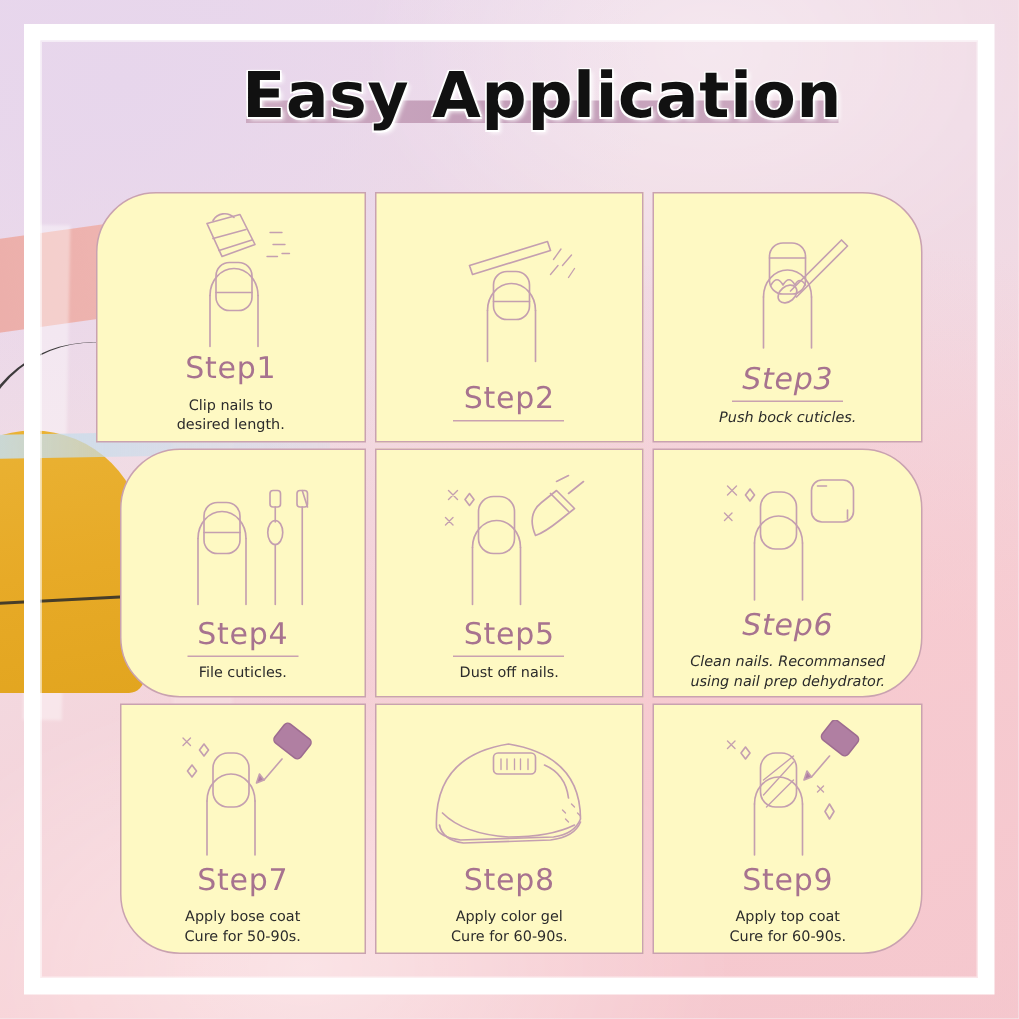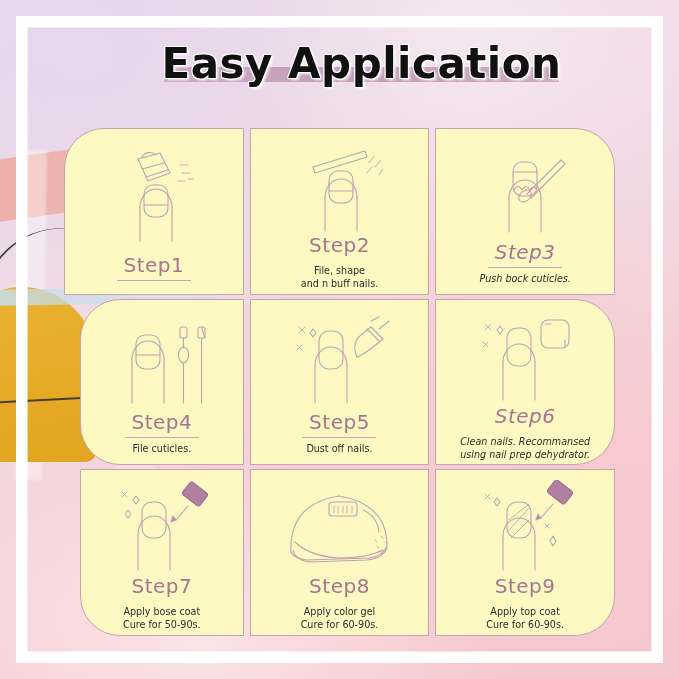--- a/index.html
+++ b/index.html
@@ -120,39 +120,39 @@
           <path class="ln" d="M46 56 h24"></path>
           <path class="ln" d="M40 10 l22 -6 l10 20 l-22 8 z"></path>
           <path class="ln" d="M44 20 l22 -6 M48 28 l22 -7"></path>
           <path class="ln" d="M44 8 a9 9 0 0 1 14 -2"></path>
           <path class="ln-d" d="M82 16 h8 M84 24 h8 M80 32 h7 M90 30 h5"></path>
         </svg>
           </span>
       </div>
       <div class="step-label">Step1</div>
       <div class="step-rule"></div>
+      <div class="desc">Clip nails to
+desired length.</div>
     </div>
 
     <div class="card">
       <div class="art">
         <span>
         <svg width="112" height="96" viewBox="0 0 112 96">
           <path class="ln" d="M42 58 v34 M74 58 v34"></path>
           <path class="ln" d="M42 58 a16 18 0 0 1 32 0"></path>
           <rect class="ln" x="46" y="32" width="24" height="32" rx="9"></rect>
           <path class="ln" d="M46 52 h24"></path>
           <path class="ln" d="M30 28 l52 -16 l2 6 l-52 16 z"></path>
           <path class="ln-d" d="M86 24 l5 -7 M92 28 l6 -7 M84 34 l5 -6 M96 36 l4 -6"></path>
         </svg>
           </span>
       </div>
       <div class="step-label">Step2</div>
       <div class="step-rule"></div>
-      <div class="desc">File, shape
-and n buff nails.</div>
     </div>
 
     <div class="card c-tr">
       <div class="art">
         <span>
         <svg width="112" height="96" viewBox="0 0 112 96">
           <path class="ln" d="M40 56 v34 M72 56 v34"></path>
           <path class="ln" d="M40 56 a16 18 0 0 1 32 0"></path>
           <rect class="ln" x="44" y="20" width="24" height="34" rx="9"></rect>
           <path class="ln" d="M44 30 h24"></path>

